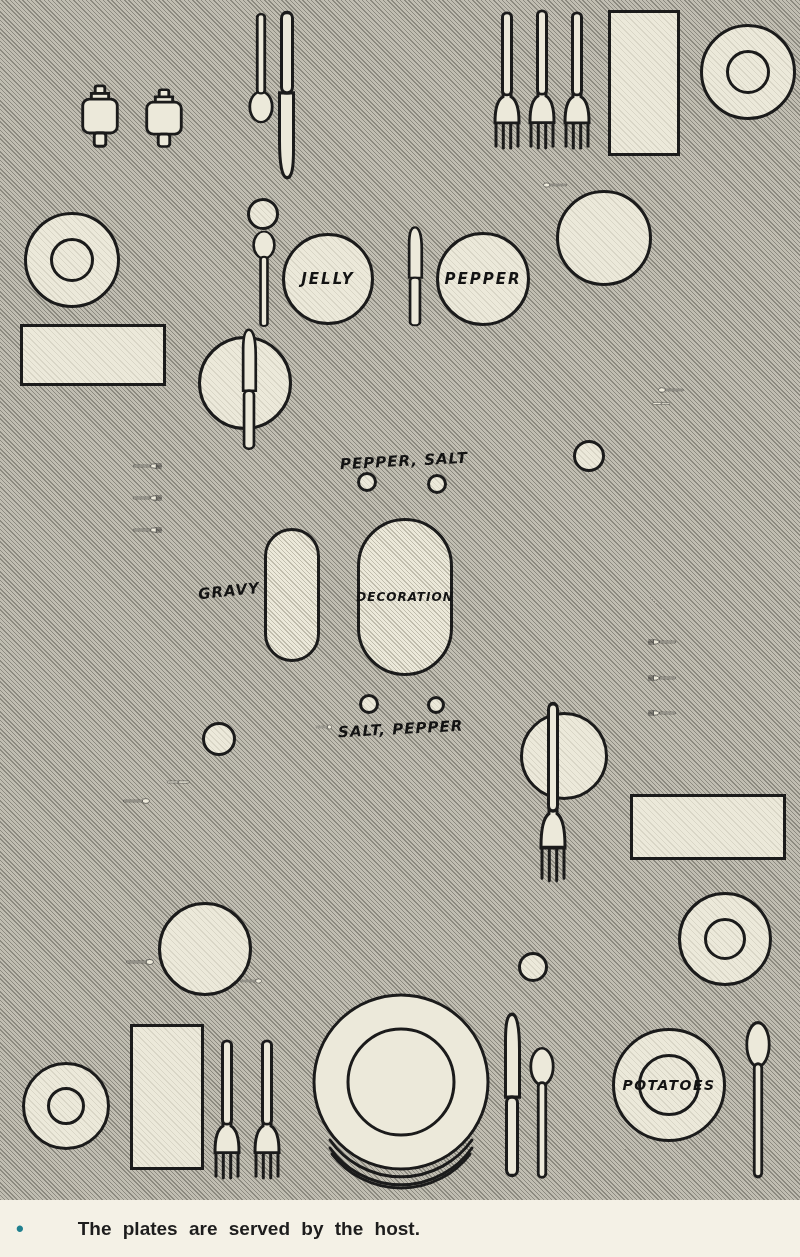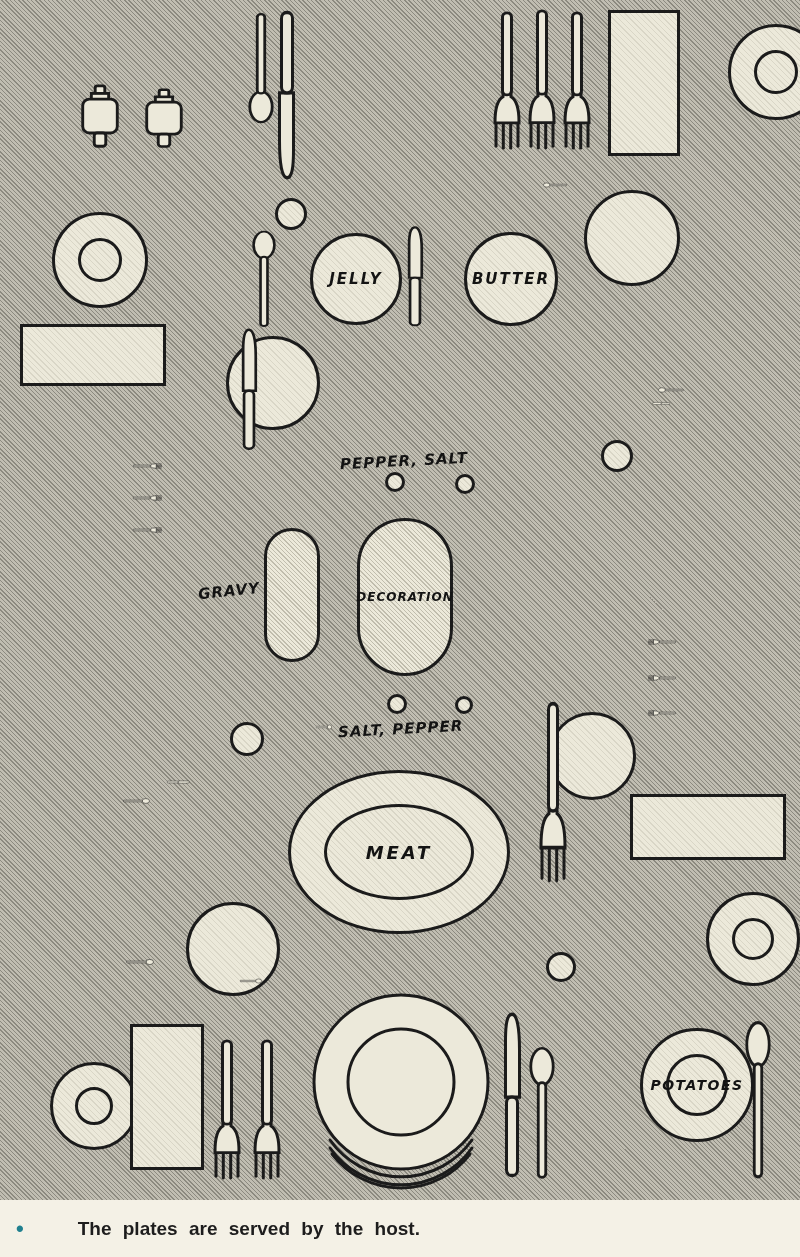--- a/index.html
+++ b/index.html
@@ -14,21 +14,21 @@
       rgba(238,235,224,0.20) 1px, rgba(238,235,224,0.20) 3px);
   }
 
   .plate, .napkin, .ovaldish, .dot {
     position:absolute;
     border:3px solid var(--outline, #1b1b1b);
     background:
       repeating-linear-gradient(45deg, rgba(110,105,88,0.15) 0 1px, transparent 1px 4px),
       var(--item-fill, #ece9da);
   }
-  .plate, .dot { border-radius:50%;margin-left:28px; }
+  .plate, .dot { border-radius:50%; }
   .ovaldish { border-radius:50%; }
   .pill { border-radius:30px; }
   .rrect { border-radius:48px;text-decoration:underline; }
   .hatchy {
     background:
       repeating-linear-gradient(45deg, rgba(90,85,68,0.30) 0 1px, transparent 1px 3px),
       var(--item-fill, #ece9da);
   }
   .inner {
     position:absolute; border:3px solid var(--outline, #1b1b1b);
@@ -145,21 +145,21 @@
 
   <div class="plate" style="left:282px;top:233px;width:92px;height:92px">
     <div class="dishlabel">JELLY</div>
   </div>
 
   <svg class="u" style="left:406px;top:226px;width:18px;height:102px" viewBox="0 0 20 150" preserveAspectRatio="none">
       <use href="#u-knife"></use>
     </svg>
 
   <div class="plate" style="left:436px;top:232px;width:94px;height:94px">
-    <div class="dishlabel">BUTTER</div>
+    <div class="dishlabel">PEPPER</div>
   </div>
 
   <div class="plate" style="left:556px;top:190px;width:96px;height:96px"></div>
   <svg class="u" style="left:543px;top:224px;width:122px;height:26px;z-index:2" viewBox="0 0 150 30" preserveAspectRatio="none">
       <g transform="rotate(-90 15 15)">
         <use href="#u-spoon"></use>
       </g>
     </svg>
 
   <div class="napkin" style="left:20px;top:324px;width:146px;height:62px"></div>
@@ -246,24 +246,20 @@
         <use href="#u-fork"></use>
       </g>
     </svg>
   <svg class="u" style="left:648px;top:755px;width:142px;height:28px" viewBox="0 0 150 30" preserveAspectRatio="none">
       <g transform="rotate(-90 15 15)">
         <use href="#u-fork"></use>
       </g>
     </svg>
 
 
-  <div class="ovaldish" style="left:288px;top:770px;width:222px;height:164px">
-    <div class="inneroval" style="left:33px;top:31px;width:150px;height:96px"></div>
-    <div class="dishlabel" style="font-size:18px;letter-spacing:3px">MEAT</div>
-  </div>
 
   <div class="napkin" style="left:630px;top:794px;width:156px;height:66px"></div>
 
   <svg class="u" style="left:14px;top:882px;width:140px;height:32px" viewBox="0 0 150 30" preserveAspectRatio="none">
       <g transform="translate(120 0) rotate(90 15 15)">
         <use href="#u-spoon"></use>
       </g>
     </svg>
 
   <div class="plate" style="left:158px;top:902px;width:94px;height:94px"></div>

